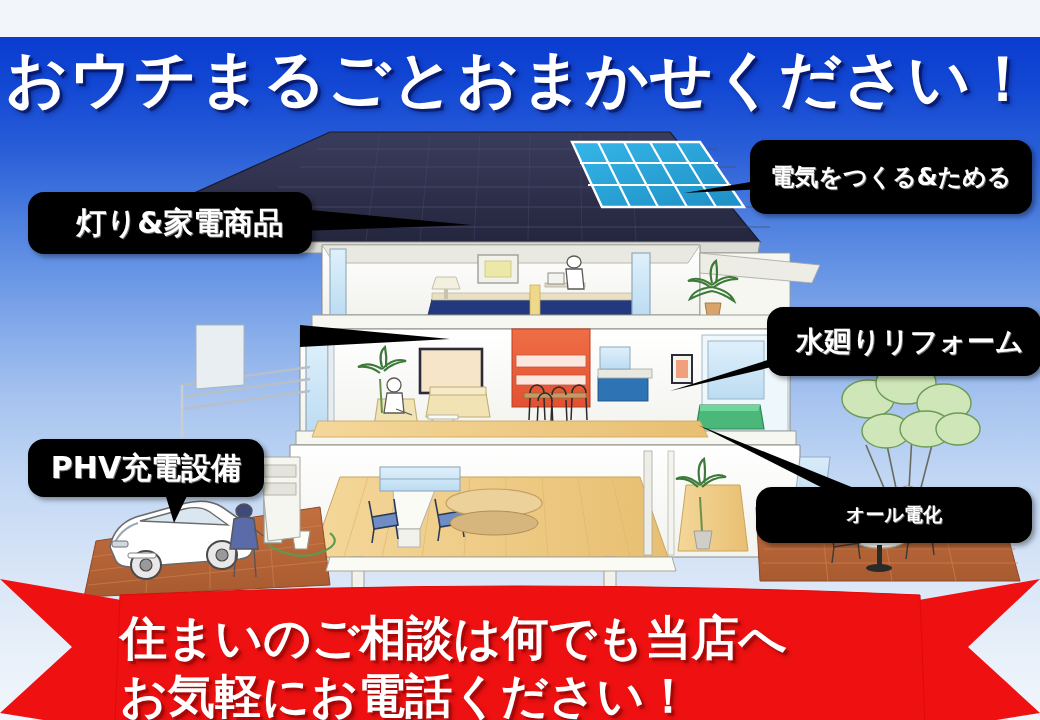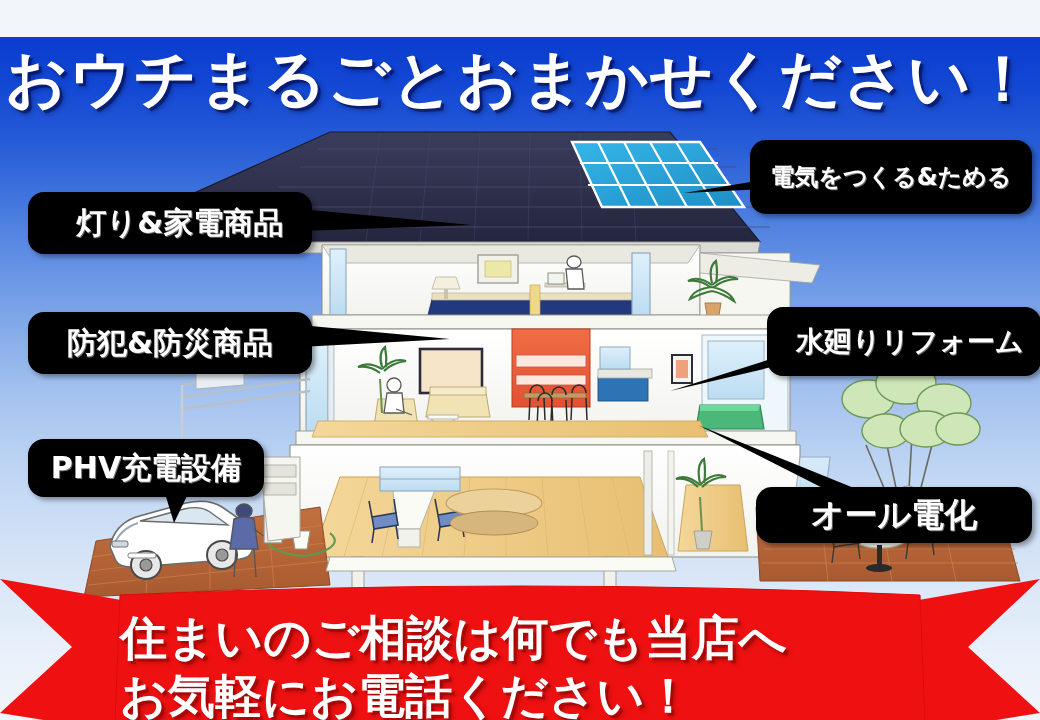--- a/index.html
+++ b/index.html
@@ -55,21 +55,21 @@
 
   
   .needle{position:absolute;z-index:29;}
 
   #c-light   {left:28px;  top:155px; width:284px; height:62px;  font-size:30px;padding-left:34px;}
   #c-secure  {left:28px;  top:275px; width:284px; height:62px;  font-size:30px;}
   #c-phv     {left:28px;  top:402px; width:236px; height:58px;  font-size:30px;}
   #c-power   {left:750px; top:103px; width:282px; height:74px;  font-size:24px;
               flex-direction:row;line-height:30px;}
   #c-water   {left:767px; top:270px; width:274px; height:69px;  font-size:28px;padding-left:26px;}
-  #c-allelec {left:756px; top:450px; width:276px; height:56px;  font-size:33px;}
+  #c-allelec {left:756px; top:450px; width:276px; height:56px;  font-size:19px;}
 
   
   #ribbon{position:absolute;left:0;top:500px;width:1040px;height:220px;z-index:35;}
   #ribbon-text{
     position:absolute;left:120px;top:572px;width:800px;
     text-align:left;z-index:36;
     color:#ffffff;font-weight:bold;
     font-size:47px;line-height:58px;
     text-shadow:3px 3px 0 rgba(110,0,0,.35), 4px 4px 4px rgba(90,0,0,.35);
     white-space:nowrap;
@@ -420,23 +420,20 @@
   <svg class="needle" style="left:690px;top:388px;width:200px;height:100px;" viewBox="0 0 200 100">
     <polygon points="190,92 8,0 196,76" fill="#000000"></polygon>
   </svg>
 
   <div id="headline">おウチまるごとおまかせください！</div>
 
   <div class="callout" id="c-light">
     <span class="txt">灯り&amp;家電商品</span>
   </div>
 
-  <div class="callout" id="c-secure">
-    <span class="txt">防犯&amp;防災商品</span>
-  </div>
 
   <div class="callout" id="c-phv">
     <span class="txt">PHV充電設備</span>
   </div>
 
   <div class="callout" id="c-power">
     <span class="txt">電気をつくる&amp;ためる</span>
   </div>
 
   <div class="callout" id="c-water">

